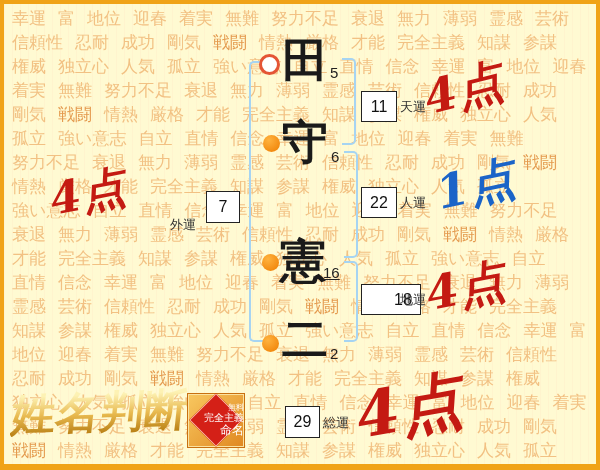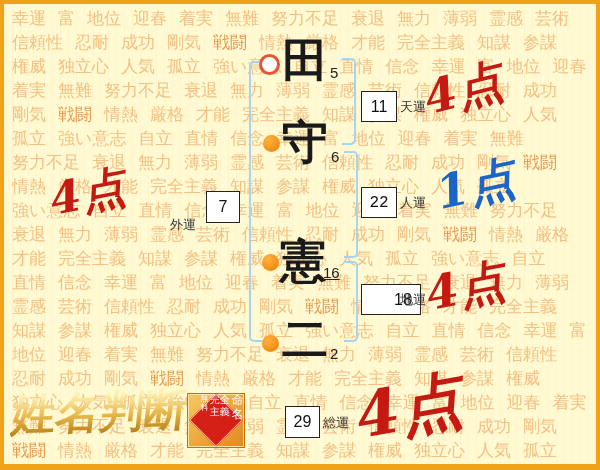--- a/index.html
+++ b/index.html
@@ -63,22 +63,22 @@
     position:absolute; left:183px; top:389px; width:56px; height:53px;
     background:linear-gradient(135deg,#F8C860,#E08820);
     border:1px solid #C87010; box-shadow:inset 0 0 0 1px #FBE2A0;
   }
   .seal .diamond{
     position:absolute; left:9px; top:7px; width:38px; height:38px;
     background:#D42017; transform:rotate(45deg);
     box-shadow:inset 0 0 0 1px #F7B9A8;
   }
   .seal .seal-text{
-    position:absolute; inset:0; display:flex; flex-direction:row;
-    align-items:flex-start; justify-content:center;
+    position:absolute; inset:0; display:flex; flex-direction:column;
+    align-items:flex-end; justify-content:center;
     color:#fff; text-align:center; line-height:1.15;padding-left:12px;
   }
   .seal .seal-text .l1{font-size:8px;}
   .seal .seal-text .l2{font-size:10px;}
   .seal .seal-text .l3{font-size:12px;}
   .copyright{position:absolute; left:8px; top:444px; font-size:13px; color:#8C7A52;}
 </style>
 </head>
 <body>
 
@@ -105,21 +105,21 @@
   <span class="stroke" style="left:327px;top:144px;">6</span>
   <span class="stroke" style="left:319px;top:260px;text-decoration:underline;">16</span>
   <span class="stroke" style="left:326px;top:341px;">2</span>
 
   <div class="fbox" style="left:357px;top:87px;width:34px;height:29px;">11</div>
   <span class="flabel" style="left:396px;top:94px;">天運</span>
 
   <div class="fbox" style="left:202px;top:187px;width:32px;height:30px;">7</div>
   <span class="flabel" style="left:166px;top:212px;">外運</span>
 
-  <div class="fbox" style="left:357px;top:183px;width:34px;height:29px;font-family:Liberation Mono, monospace;">22</div>
+  <div class="fbox" style="left:357px;top:183px;width:34px;height:29px;">22</div>
   <span class="flabel" style="left:396px;top:190px;font-family:Liberation Serif, serif;">人運</span>
 
   <div class="fbox" style="left:357px;top:280px;width:34px;height:29px;padding-left:24px;">18</div>
   <span class="flabel" style="left:396px;top:287px;">地運</span>
 
   <div class="fbox" style="left:281px;top:402px;width:33px;height:30px;">29</div>
   <span class="flabel" style="left:319px;top:410px;">総運</span>
 
   <span class="score red" style="left:420px;top:62px;font-size:46px;transform:rotate(-14deg);">4点</span>
   <span class="score red" style="left:46px;top:167px;font-size:44px;transform:rotate(-11deg);">4点</span>

